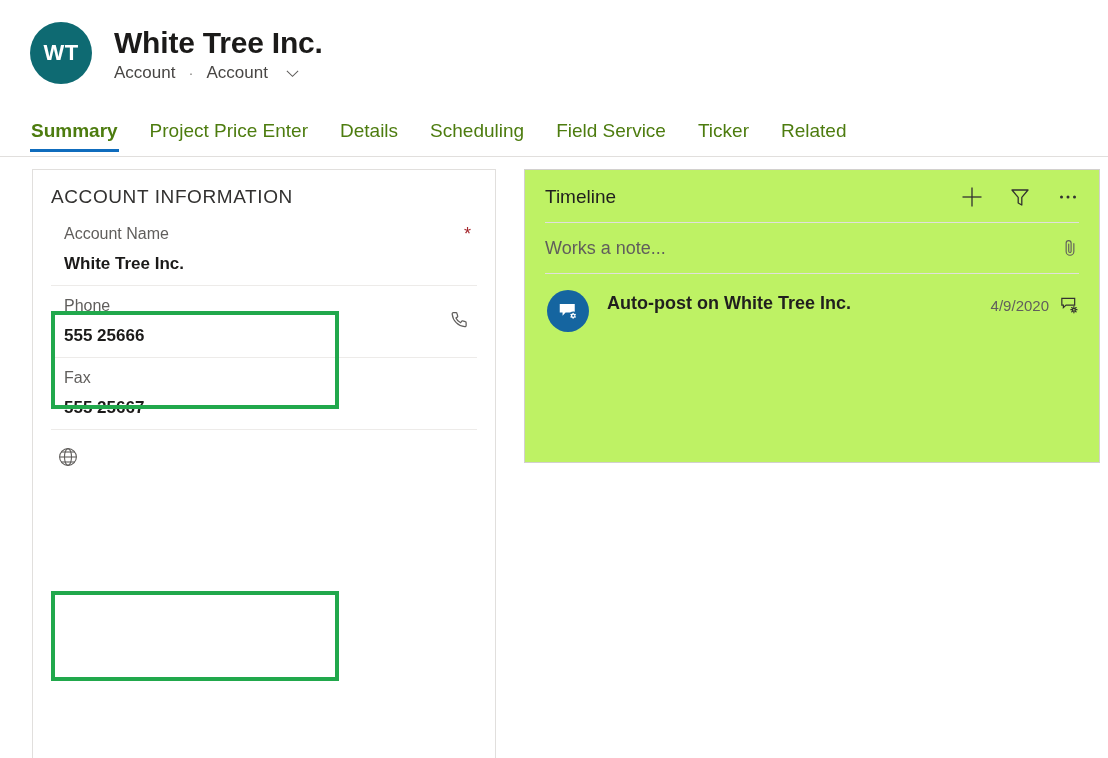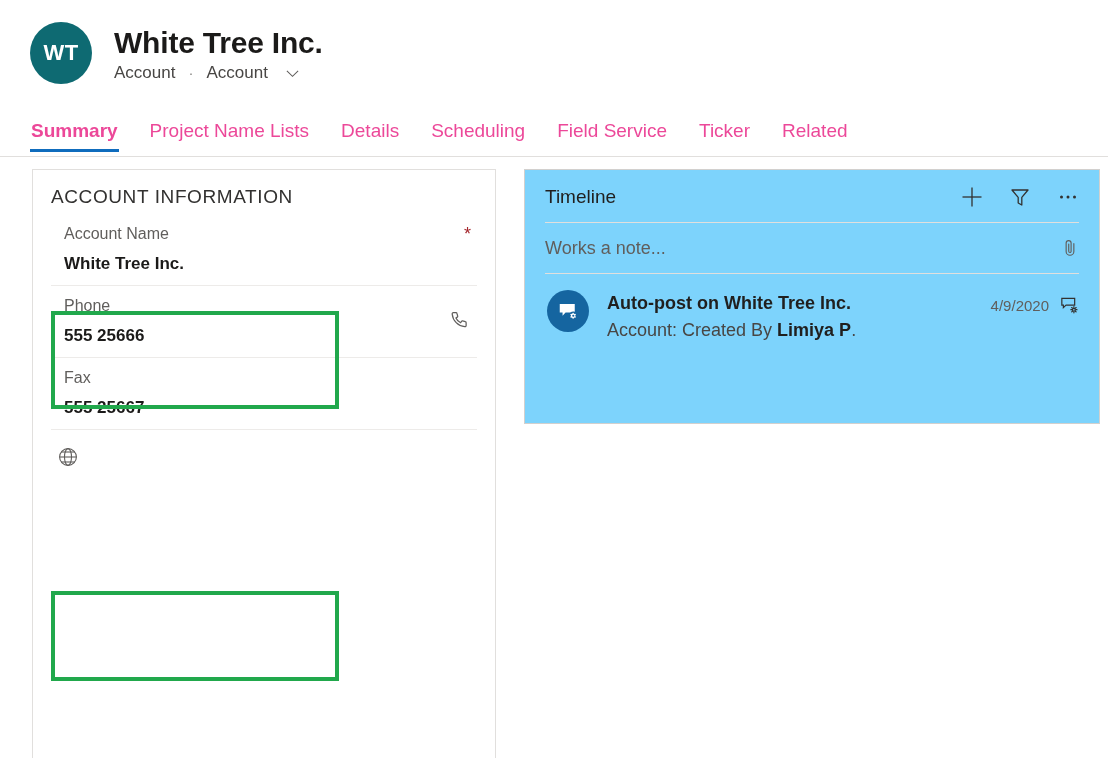--- a/index.html
+++ b/index.html
@@ -82,21 +82,21 @@
     gap: 30px;
     padding: 0 0 0 30px;
     height: 62px;
     background: #ffffff;
     border-bottom: 1px solid #e1dfdd;
     box-sizing: border-box;
   }
   .tab {
     position: relative;
     font-size: 19px;
-    color: #ec4899;
+    color: #4d7c0f;
     padding: 0 1px 13px 1px;
     cursor: pointer;
     line-height: 24px;
     white-space: nowrap;
     text-align: center;
   }
   .tab.active {
     font-weight: 700;
   }
   .tab.active::after {
@@ -200,23 +200,23 @@
   }
   #hl-phone  { left: 18px;  top: 141px; width: 288px; height: 98px; }
   #hl-parent { left: 18px;  top: 421px; width: 288px; height: 90px; }
 
   
   .timeline-card {
     margin-left: 28px;
     flex: 0 0 auto;
     width: 576px;
     border: 1px solid #d2d0ce;
-    background: #7dd3fc;
-    box-sizing: border-box;
-    height: 255px;
+    background: #bef264;
+    box-sizing: border-box;
+    height: 294px;
   }
   .timeline-head {
     display: flex;
     align-items: center;
     padding: 14px 18px 12px 20px;
   }
   .timeline-title {
     font-size: 19px;
     color: #201f1e;
     flex: 1 1 auto;
@@ -319,21 +319,21 @@
               <path d="M2 5.2 L8 11 L14 5.2" fill="none" stroke="#605e5c" stroke-width="1.1"></path>
             </svg>
         </span>
       </div>
     </div>
   </div>
 </div>
 
 <div class="tab-bar">
   <div class="tab active">Summary</div>
-  <div class="tab">Project Name Lists</div>
+  <div class="tab">Project Price Enter</div>
   <div class="tab">Details</div>
   <div class="tab">Scheduling</div>
   <div class="tab">Field Service</div>
   <div class="tab">Ticker</div>
   <div class="tab">Related</div>
 </div>
 
 <div class="body-area">
 
   <div class="form-card">
@@ -431,21 +431,20 @@
       <div class="tl-avatar">
         <svg width="25" height="25" viewBox="0 0 24 24">
           <path d="M3.6 4.8h14.4v8.1H9.2L6.3 16V12.9H3.6z" fill="#ffffff"></path>
           <circle cx="16.6" cy="15.6" r="3.6" fill="#1565a0"></circle>
           <path d="M16.6 13.2c.25 0 .45.18.49.42l.1.6c.17.06.33.15.47.25l.56-.24a.5.5 0 0 1 .6.2l.18.3a.5.5 0 0 1-.1.63l-.46.39c.02.1.03.2.03.31s-.01.21-.03.31l.46.39a.5.5 0 0 1 .1.63l-.18.3a.5.5 0 0 1-.6.2l-.56-.24c-.14.1-.3.19-.47.25l-.1.6a.5.5 0 0 1-.49.42h-.35a.5.5 0 0 1-.49-.42l-.1-.6a2.3 2.3 0 0 1-.47-.25l-.56.24a.5.5 0 0 1-.6-.2l-.18-.3a.5.5 0 0 1 .1-.63l.46-.39a2.3 2.3 0 0 1 0-.62l-.46-.39a.5.5 0 0 1-.1-.63l.18-.3a.5.5 0 0 1 .6-.2l.56.24c.14-.1.3-.19.47-.25l.1-.6a.5.5 0 0 1 .49-.42z" fill="#ffffff"></path>
           <circle cx="16.6" cy="16.05" r="1.05" fill="#1565a0"></circle>
         </svg>
       </div>
       <div class="tl-body">
         <div class="tl-post-title">Auto-post on White Tree Inc.</div>
-        <div class="tl-post-sub"><span>Account: Created By </span><b>Limiya P</b><span>.</span></div>
       </div>
       <div class="tl-meta">
         <div class="tl-date">4/9/2020</div>
         <div class="tl-type-icon">
           <svg width="23" height="23" viewBox="0 0 24 24" fill="none" stroke="#323130" stroke-width="1.25">
             <path d="M4 4.6h13.4v7H8.4L5.6 14.2V11.6H4z"></path>
             <circle cx="16.6" cy="16.4" r="1.5"></circle>
             <g stroke-linecap="round">
               <line x1="16.6" y1="13.2" x2="16.6" y2="14.2"></line>
               <line x1="16.6" y1="18.6" x2="16.6" y2="19.6"></line>

